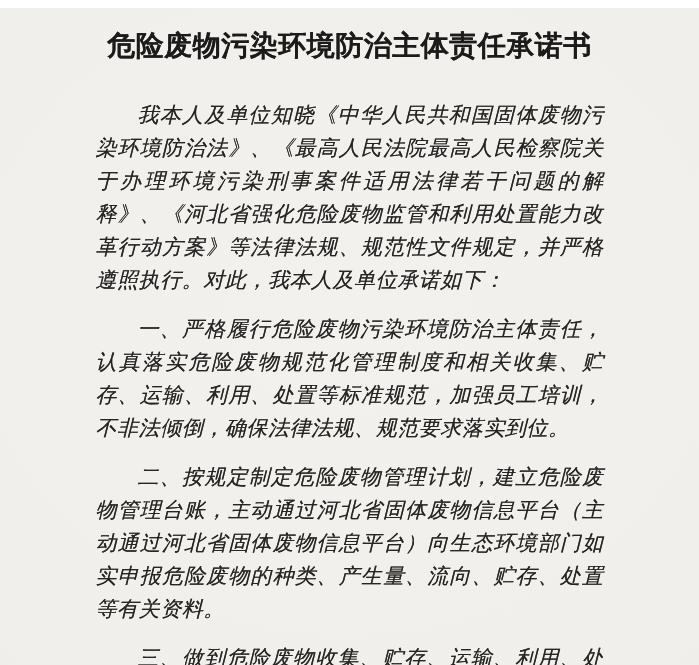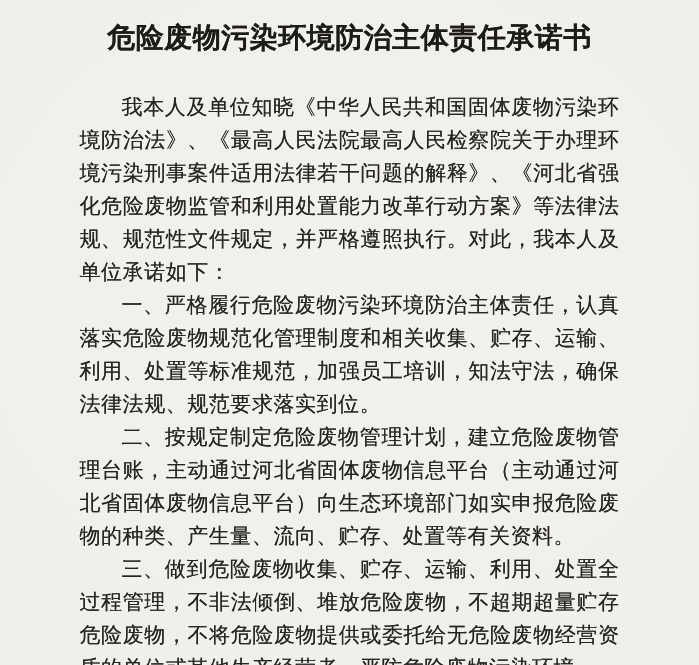--- a/index.html
+++ b/index.html
@@ -17,21 +17,21 @@
     width: 699px;
     height: 665px;
     box-sizing: border-box;
     background:
       radial-gradient(ellipse 130% 120% at 50% 45%,
         #f3f1ee 0%, #f1efec 55%, #eae8e4 88%, #e4e2de 100%);
     color: #2b2a28;
   }
   .doc-title {
     padding-top: 21px;
-    margin: 0;
+    margin: 8px;
     text-align: center;
     font-size: 28px;
     line-height: 34px;
     font-weight: bold;
     letter-spacing: 0.5px;
     color: #1c1b19;
     
     text-shadow: 0 0 0.6px rgba(30,28,26,0.85);
   }
   .doc-body {
@@ -39,30 +39,31 @@
     margin: 36px auto 0 auto;
     font-size: 21px;
     line-height: 33px;
     letter-spacing: 0.55px;
     text-align: justify;
     text-justify: inter-ideograph;
     color: #262523;
     text-shadow: 0 0 0.5px rgba(38,37,35,0.75);
   }
   .doc-body p {
-    margin: 0;
+    margin: 16px;
     padding: 0;
     text-indent: 2em;
     word-break: break-all;
+    font-style: italic;
   }
 </style>
 </head>
 <body>
 
 <div class="page">
   <h1 class="doc-title">危险废物污染环境防治主体责任承诺书</h1>
   <div class="doc-body">
     <p>我本人及单位知晓《中华人民共和国固体废物污染环境防治法》、《最高人民法院最高人民检察院关于办理环境污染刑事案件适用法律若干问题的解释》、《河北省强化危险废物监管和利用处置能力改革行动方案》等法律法规、规范性文件规定，并严格遵照执行。对此，我本人及单位承诺如下：</p>
-    <p>一、严格履行危险废物污染环境防治主体责任，认真落实危险废物规范化管理制度和相关收集、贮存、运输、利用、处置等标准规范，加强员工培训，知法守法，确保法律法规、规范要求落实到位。</p>
+    <p>一、严格履行危险废物污染环境防治主体责任，认真落实危险废物规范化管理制度和相关收集、贮存、运输、利用、处置等标准规范，加强员工培训，不非法倾倒，确保法律法规、规范要求落实到位。</p>
     <p>二、按规定制定危险废物管理计划，建立危险废物管理台账，主动通过河北省固体废物信息平台（主动通过河北省固体废物信息平台）向生态环境部门如实申报危险废物的种类、产生量、流向、贮存、处置等有关资料。</p>
     <p>三、做到危险废物收集、贮存、运输、利用、处置全过程管理，不非法倾倒、堆放危险废物，不超期超量贮存危险废物，不将危险废物提供或委托给无危险废物经营资质的单位或其他生产经营者，严防危险废物污染环境。</p>
   </div>
 </div>
 
 </body></html>

